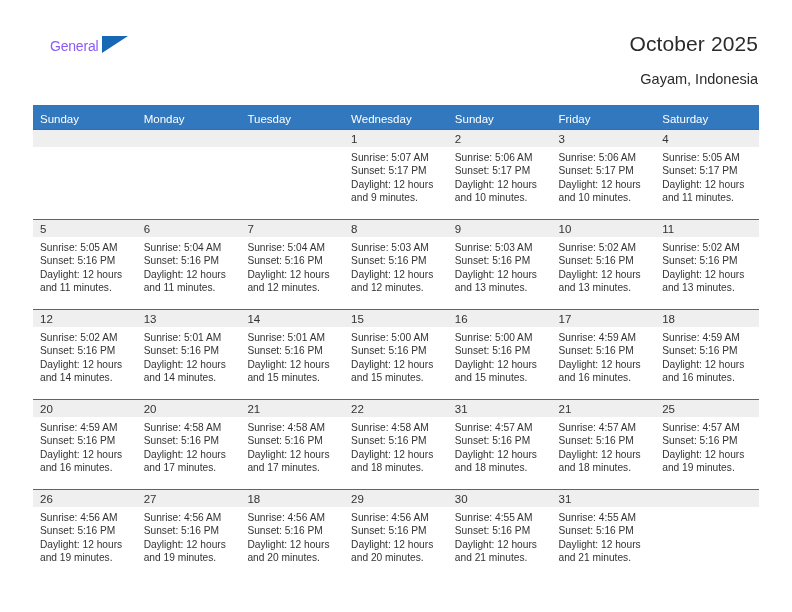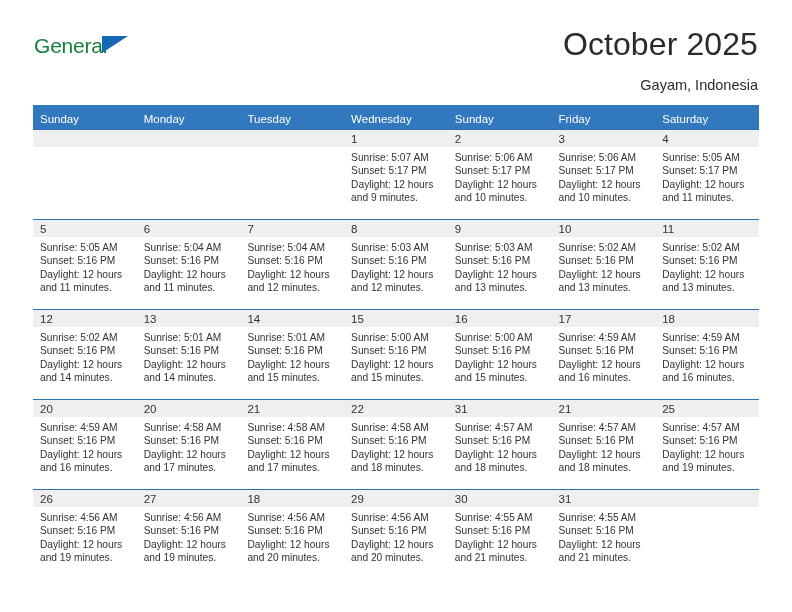--- a/index.html
+++ b/index.html
@@ -28,25 +28,25 @@
   }
   .logo {
     position: absolute;
     left: 0;
     top: 6px;
     width: 220px;
     height: 60px;
   }
   .logo-general {
     position: absolute;
-    left: 0;
+    left: 16px;
     top: 0;
-    font-size: 21px;
+    font-size: 14px;
     letter-spacing: -0.2px;
-    color: #15803d;
+    color: #8b5cf6;
     line-height: 24px;
   }
   .logo-tri {
     position: absolute;
     left: 68px;
     top: 2px;
     width: 0;
     height: 0;
     border-left: 26px solid #1667b4;
     border-bottom: 17px solid transparent;
@@ -61,31 +61,31 @@
     line-height: 24px;
     margin-top: 48px;
   }
   .title-block {
     position: absolute;
     right: 0;
     top: 0;
     text-align: right;
   }
   .cal-title {
-    font-size: 32px;
+    font-size: 21px;
     font-weight: normal;
     color: #2b2b2b;
     line-height: 32px;
     letter-spacing: 0.1px;
   }
   .cal-location {
     font-size: 14.5px;
     color: #2b2b2b;
     line-height: 22px;
-    margin-top: 14px;
+    margin-top: 8px;
   }
 
   
   .calendar {
     position: absolute;
     left: 33px;
     top: 105px;
     width: 726px;
     border-collapse: collapse;
     table-layout: fixed;

